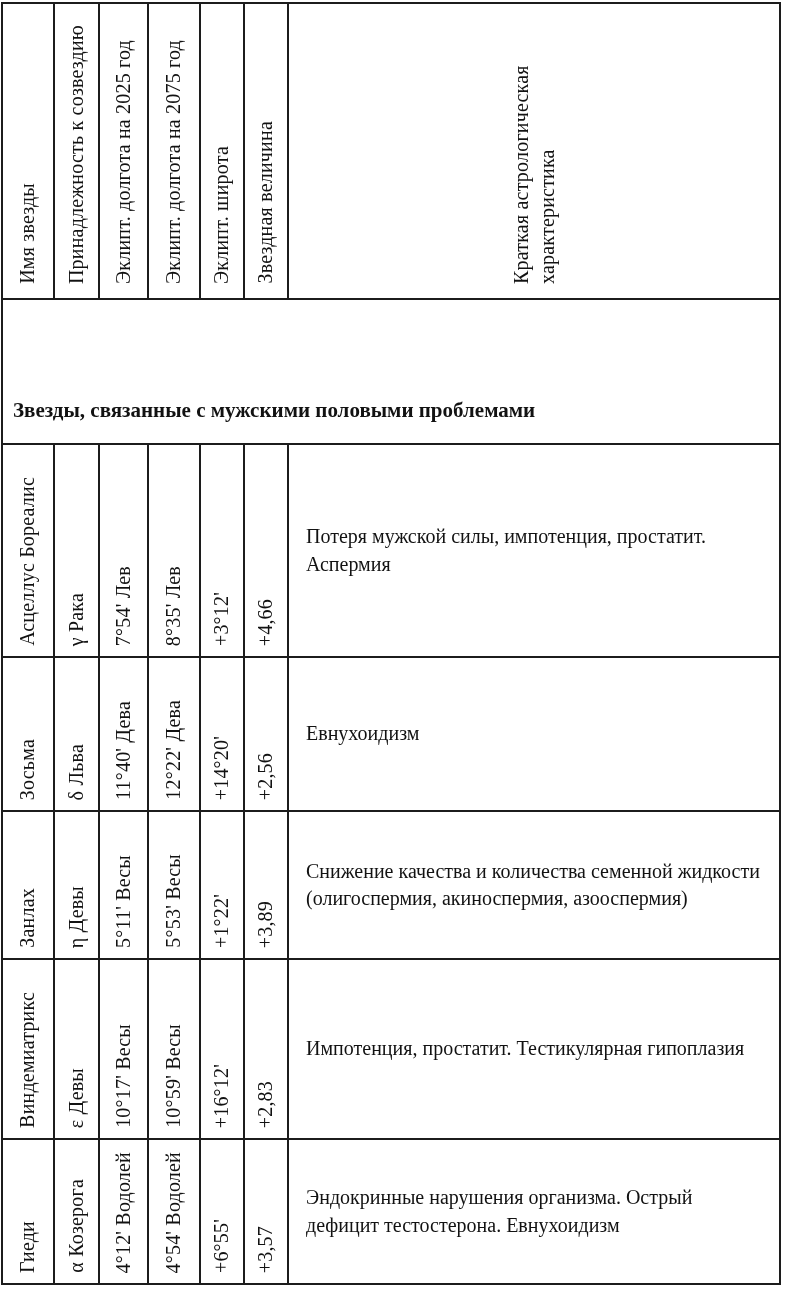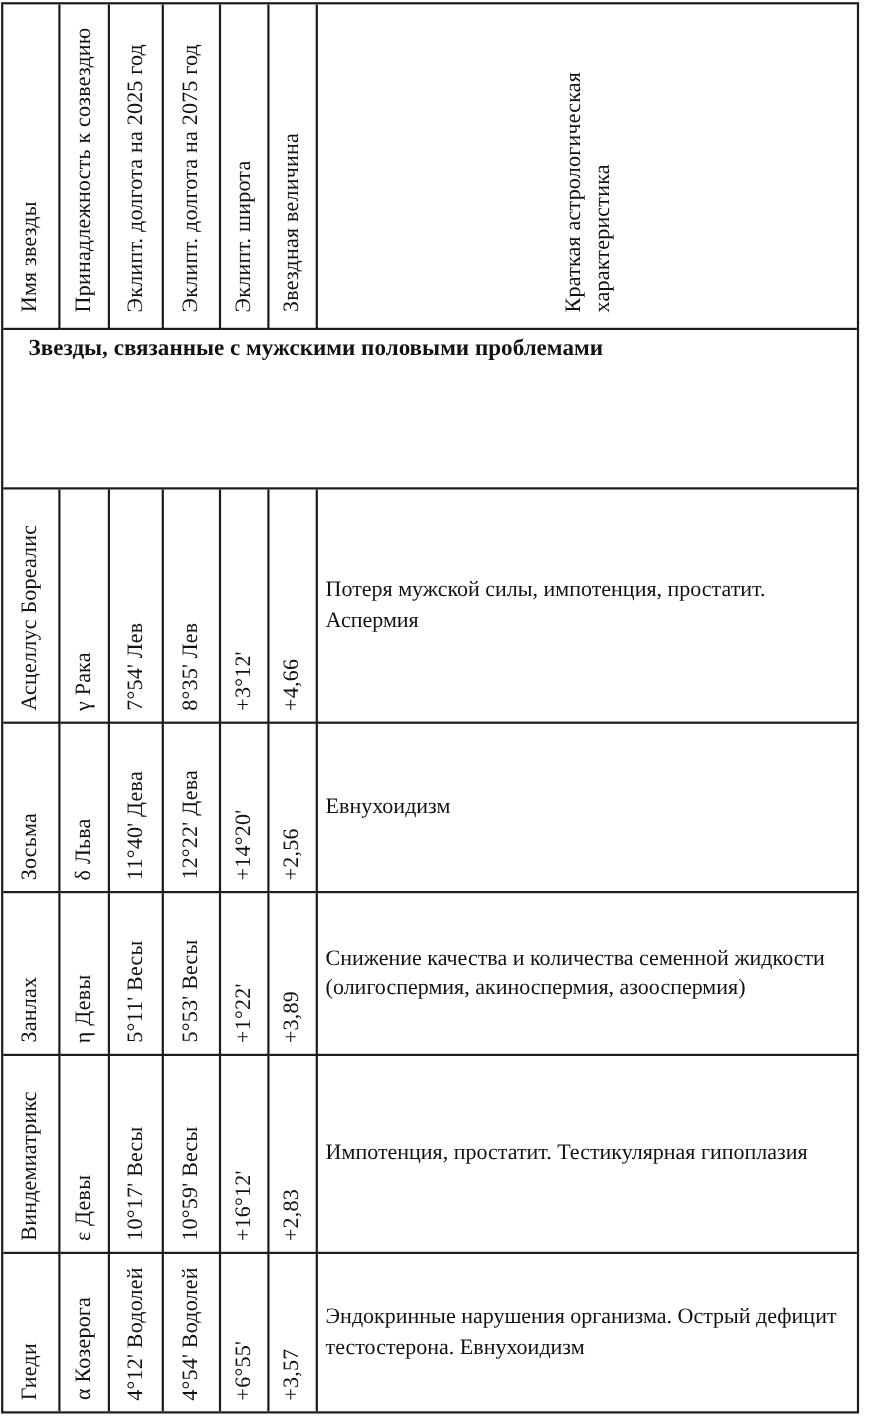--- a/index.html
+++ b/index.html
@@ -46,32 +46,32 @@
   .vtext.wrap2 {
     white-space: normal;
     max-height: 252px;
     line-height: 1.32;
   }
   
   .section-cell {
     grid-column: 1 / -1;
     display: flex;
     flex-direction: column;
-    justify-content: space-between;
-    padding: 0 14px 16px 23px;
+    justify-content: flex-end;
+    padding: 0 14px 16px 10px;
     font-weight: bold;
     font-size: 21px;
     line-height: 1.55;
   }
   
   .desc-cell {
     display: flex;
     flex-direction: column;
     justify-content: center;
-    padding: 8px 12px 8px 7px;
+    padding: 8px 12px 8px 17px;
     font-size: 20px;
     line-height: 1.36;
   }
 </style>
 </head>
 <body>
 
 <div class="page">
   <div class="star-table">
 

